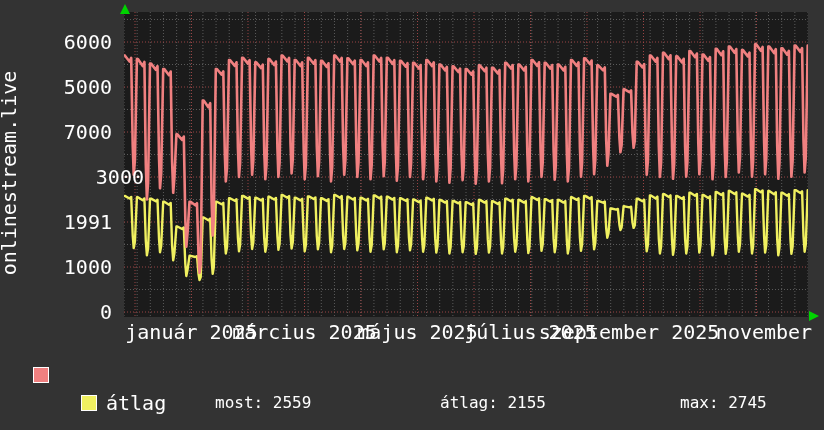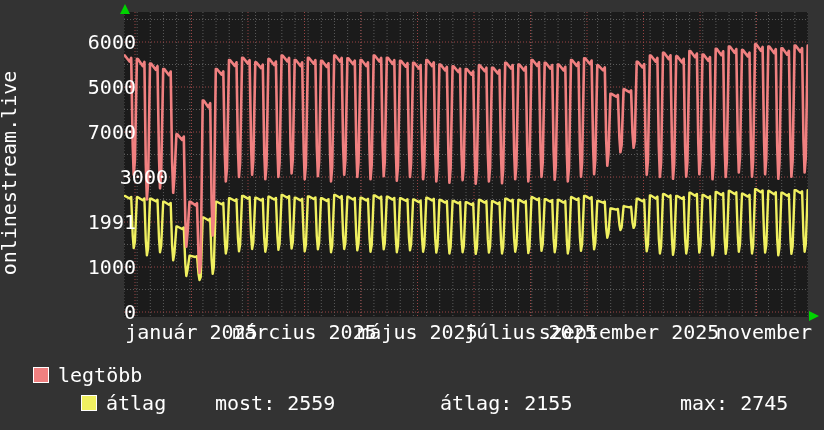--- a/index.html
+++ b/index.html
@@ -2,30 +2,30 @@
 <html><head>
 <meta charset="utf-8">
 <style>
   html,body{margin:0;padding:0;background:#333333;}
   .screen{position:relative;width:824px;height:430px;background:#333333;overflow:hidden;
           font-family:"DejaVu Sans Mono","Liberation Mono",monospace;color:#ffffff;}
   .vtitle{position:absolute;left:9px;top:173px;transform:translate(-50%,-50%) rotate(-90deg);
           white-space:nowrap;font-size:20px;letter-spacing:0px;}
   .plot{position:absolute;left:124px;top:12px;width:684px;height:305px;background:#1b1b1b;}
   .plot svg{position:absolute;left:0;top:0;width:100%;height:100%;display:block;}
-  .ytick{position:absolute;left:0;width:112px;text-align:right;font-size:20px;line-height:22px;margin-left:24px;}
+  .ytick{position:absolute;left:0;width:112px;text-align:right;font-size:20px;line-height:22px;}
   .xtick{position:absolute;top:321px;transform:translateX(-50%);font-size:20px;line-height:22px;white-space:nowrap;}
   .arrow-up{position:absolute;left:120px;top:4px;width:0;height:0;
             border-left:5px solid transparent;border-right:5px solid transparent;border-bottom:10px solid #00d400;}
   .arrow-right{position:absolute;left:809px;top:311px;width:0;height:0;
             border-top:5px solid transparent;border-bottom:5px solid transparent;border-left:10px solid #00d400;}
   .legend-row{position:absolute;left:33px;display:flex;align-items:center;gap:9px;height:24px;}
   .swatch{width:14px;height:14px;border:1px solid #ffffff;flex:0 0 auto;}
   .legend-label{font-size:20px;line-height:22px;}
-  .stat{position:absolute;font-size:20px;line-height:22px;white-space:nowrap;}
+  .stat{position:absolute;font-size:16px;line-height:22px;white-space:nowrap;}
   .gmin{stroke:#5a5a5a;stroke-width:1;stroke-dasharray:1 2;fill:none;}
   .gmaj{stroke:#9a4444;stroke-width:1;stroke-dasharray:1 2;fill:none;}
   .series{fill:none;stroke-linejoin:round;stroke-linecap:round;}
 </style>
 </head>
 <body>
 
 <div class="screen">
   <div class="vtitle">onlinestream.live</div>
 
@@ -131,21 +131,20 @@
       <div class="xtick" style="left: 191.5px;">január 2025</div>
       <div class="xtick" style="left: 304.5px;">március 2025</div>
       <div class="xtick" style="left: 417.5px;">május 2025</div>
       <div class="xtick" style="left: 530.5px;">július 2025</div>
       <div class="xtick" style="left: 629px;">szeptember 2025</div>
       <div class="xtick" style="left: 764px;">november</div>
     </div>
   <div id="legend">
       <div class="legend-row" style="top: 363px;">
         <span class="swatch" style="background: rgb(240, 128, 128);"></span>
-        <span class="legend-label">legtöbb</span>
       </div>
       <div class="legend-row" style="top: 391px; padding-left: 48px;">
         <span class="swatch" style="background: rgb(240, 240, 96);"></span>
         <span class="legend-label">átlag</span>
       </div>
     </div>
   <div id="stats">
       <div class="stat" style="left: 215px; top: 392px;">most: 2559</div>
       <div class="stat" style="left: 440px; top: 392px;">átlag: 2155</div>
       <div class="stat" style="left: 680px; top: 392px;">max: 2745</div>

